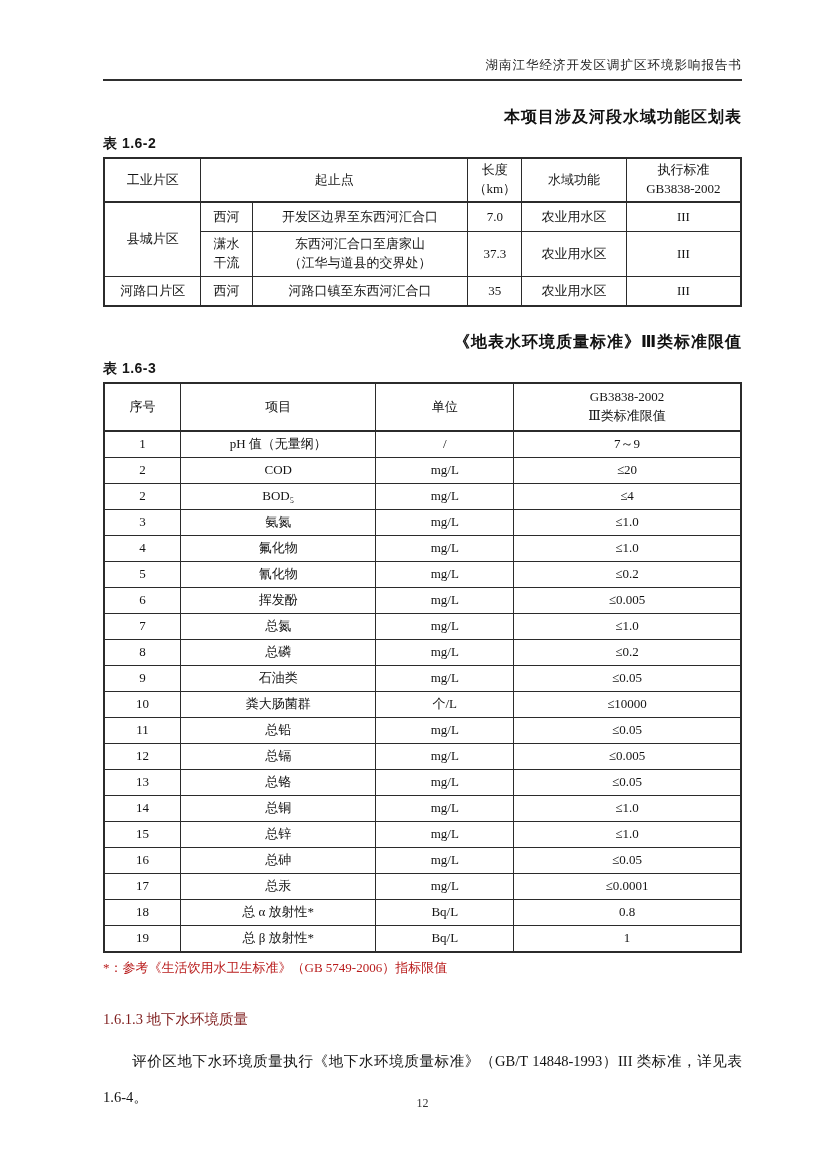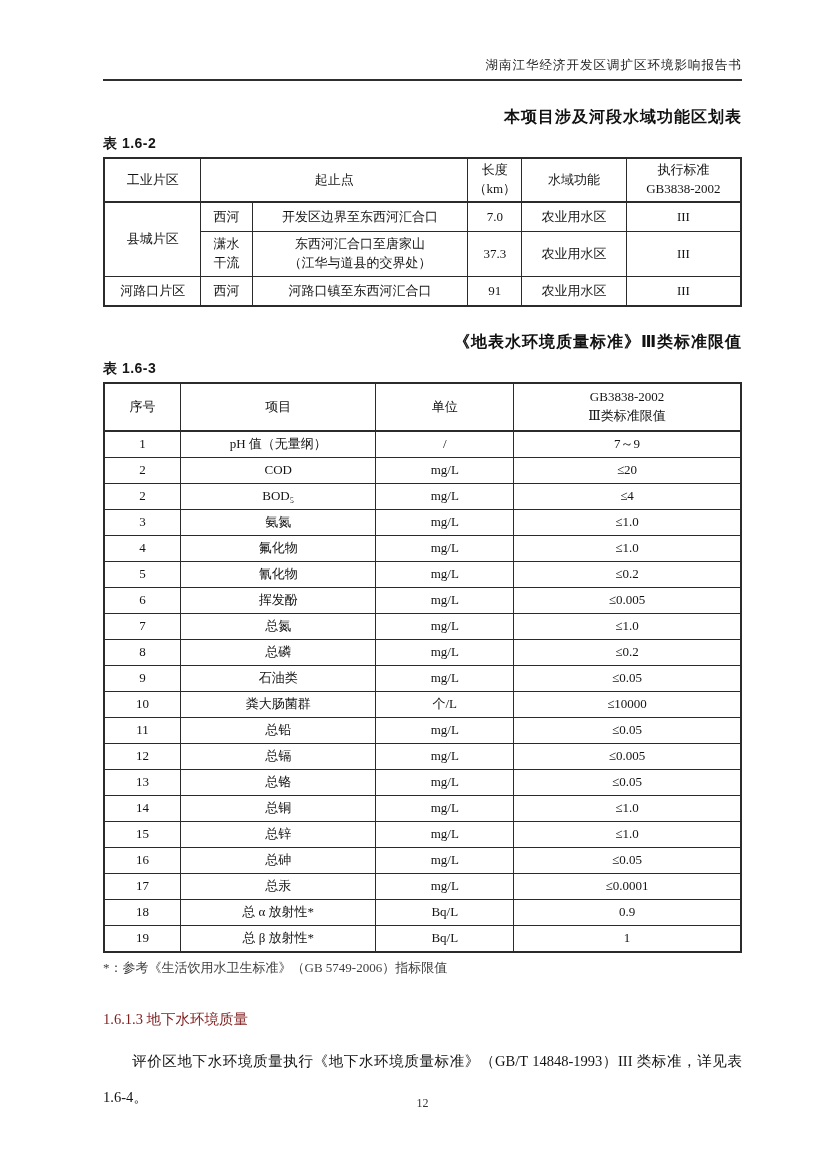--- a/index.html
+++ b/index.html
@@ -27,21 +27,21 @@
   td {
     border: 1px solid #2b2b2b; text-align: center; vertical-align: middle;
     font-size: 13px; padding: 1px 3px; line-height: 1.45; color: #141414;
   }
   .pre { white-space: pre-line; }
   #table1 tr.head td { height: 40px; border-bottom: 2px solid #2b2b2b; }
   #table1 tr.r1 td, #table1 tr.r3 td { height: 26px; }
   #table1 tr.r2 td { height: 42px; }
   #table2 tr.head td { height: 44px; border-bottom: 2px solid #2b2b2b; }
   #table2 tbody td { height: 23px; }
-  .footnote { font-size: 13px; margin-top: 6px; color: #404040; }
+  .footnote { font-size: 13px; margin-top: 6px; color: #b91c1c; }
   .section-heading { font-size: 14.5px; margin-top: 33px; color: #7f1d1d; }
   .body-para {
     font-size: 14.5px; line-height: 36px; margin: 14px 0 0 0;
     text-indent: 2em; text-align: justify; color: #111;
   }
   .page-number {
     position: absolute; bottom: 58px; left: 103px; width: 639px;
     text-align: center; font-size: 12px; color: #333;
   }
 </style>
@@ -91,21 +91,21 @@
         <td class="pre">东西河汇合口至唐家山
 （江华与道县的交界处）</td>
         <td>37.3</td>
         <td>农业用水区</td>
         <td>III</td>
       </tr>
       <tr class="r3">
         <td>河路口片区</td>
         <td>西河</td>
         <td>河路口镇至东西河汇合口</td>
-        <td>91</td>
+        <td>35</td>
         <td>农业用水区</td>
         <td>III</td>
       </tr>
     </tbody>
       </table>
 
     <div class="caption caption2">《地表水环境质量标准》Ⅲ类标准限值</div>
     <div class="table-label">表 1.6-3</div>
 
     <table id="table2">
@@ -230,21 +230,21 @@
           <tr>
             <td>17</td>
             <td>总汞</td>
             <td>mg/L</td>
             <td>≤0.0001</td>
           </tr>
           <tr>
             <td>18</td>
             <td>总 α 放射性*</td>
             <td>Bq/L</td>
-            <td>0.9</td>
+            <td>0.8</td>
           </tr>
           <tr>
             <td>19</td>
             <td>总 β 放射性*</td>
             <td>Bq/L</td>
             <td>1</td>
           </tr>
         </tbody>
     </table>
 

